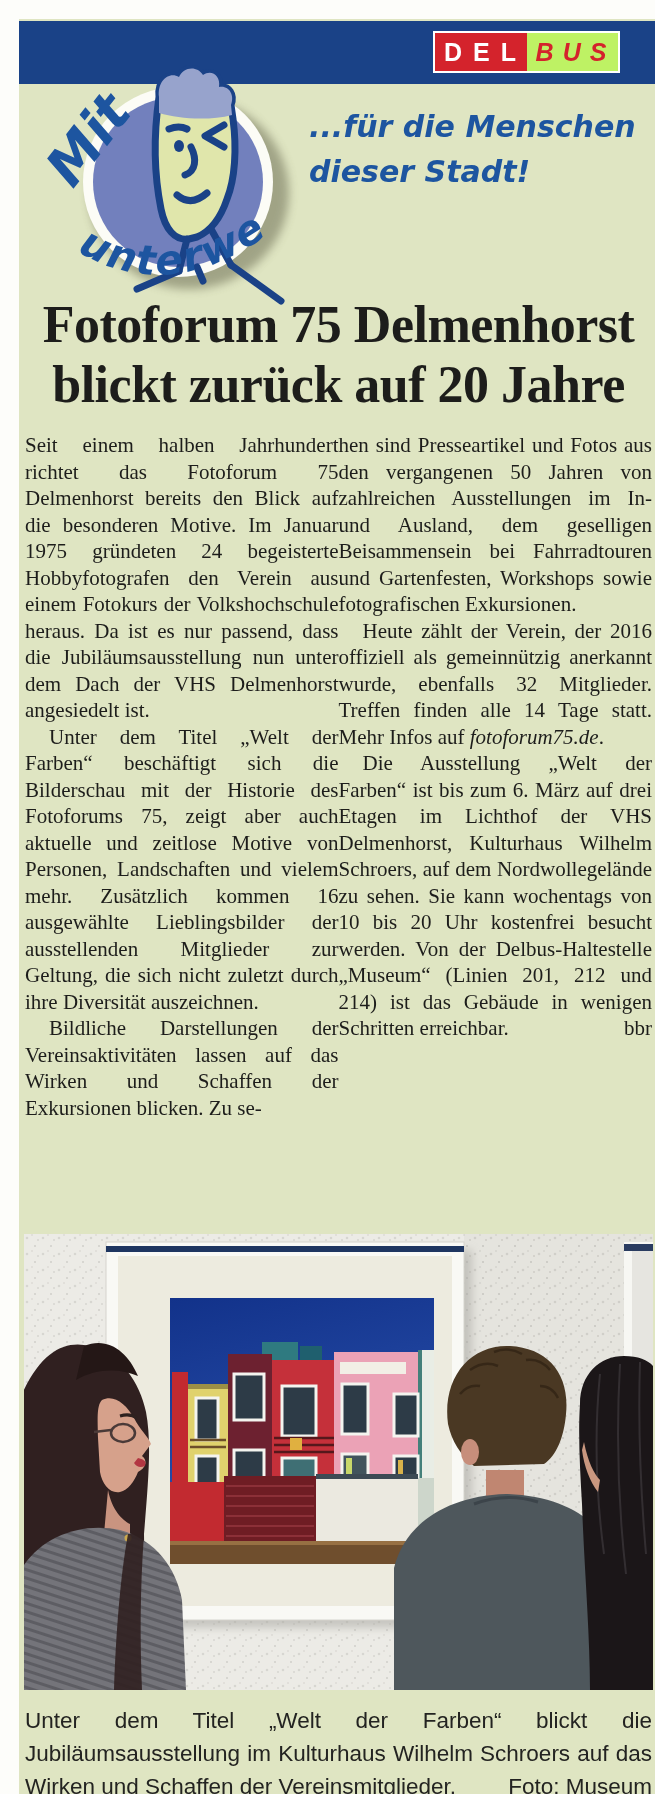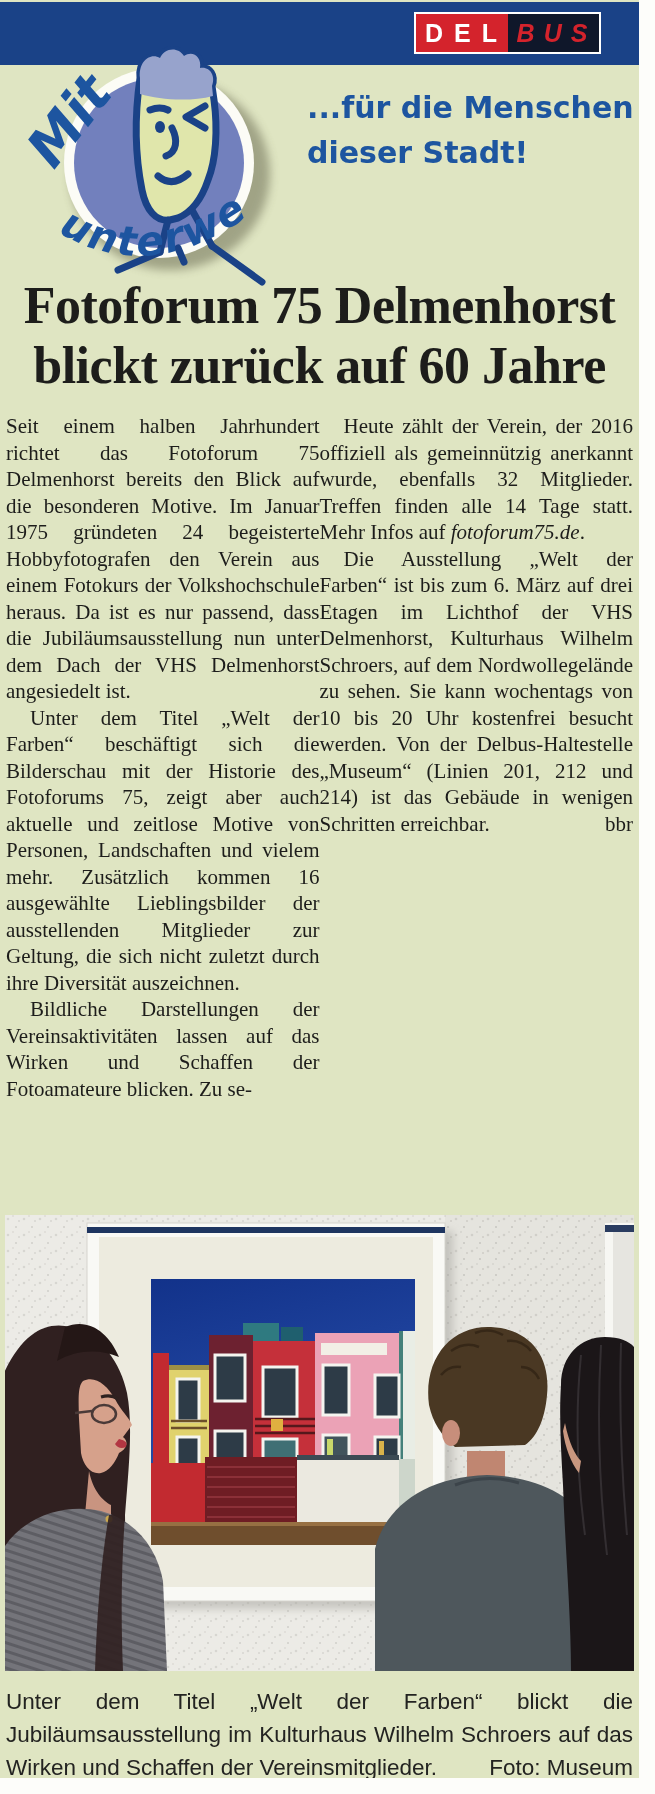--- a/index.html
+++ b/index.html
@@ -1,33 +1,33 @@
 <!DOCTYPE html>
 <html style="--navy: #1a4287; --red: #d4232c; --green: #dfe5c2; --script_blue: #1d55a0; --ink: #1d1d1b;"><head>
 <meta charset="utf-8">
 <style>
   :root{
     --navy:#1a4287; --red:#d4232c; --green:#dfe5c2; --script_blue:#1d55a0; --ink:#1d1d1b;
   }
   html,body{margin:0;padding:0;}
   body{background:#9a9a9a;font-family:"Liberation Serif",serif;}
-  .page{width:655px;height:1794px;background:#fdfdfa;margin:0 auto;box-sizing:border-box;padding:0;overflow:hidden;}
+  .page{width:655px;height:1794px;background:#fdfdfa;margin:0 auto;box-sizing:border-box;padding:19px;overflow:hidden;}
   .panel{width:639px;height:1778px;background:var(--green);position:relative;overflow:hidden;}
 
   
   .topbar{height:63px;margin-top:2px;background:var(--navy);position:relative;}
   .delbus-logo{position:absolute;right:38px;top:10px;width:187px;height:42px;background:#fff;padding:2px;box-sizing:border-box;display:flex;font-family:"Liberation Sans",sans-serif;font-weight:bold;font-size:25px;}
   .logo-del{background:var(--red);color:#fff;flex:0 0 88px;display:flex;align-items:center;justify-content:center;letter-spacing:11px;padding-left:9px;box-sizing:border-box;}
-  .logo-bus{background:#0f172a;color:var(--red);flex:1;display:flex;align-items:center;justify-content:center;font-style:italic;letter-spacing:9px;padding-left:6px;box-sizing:border-box;}
+  .logo-bus{background:#bef264;color:var(--red);flex:1;display:flex;align-items:center;justify-content:center;font-style:italic;letter-spacing:9px;padding-left:6px;box-sizing:border-box;}
 
   
   .brand{position:relative;height:205px;}
   .brand-svg{position:absolute;left:0;top:-25px;width:320px;height:255px;}
   .script{font-family:"DejaVu Sans",sans-serif;font-weight:bold;font-style:italic;fill:var(--script_blue);}
-  .slogan{position:absolute;left:290px;top:20px;color:var(--script_blue);font-family:"DejaVu Sans",sans-serif;font-weight:bold;font-size:30px;line-height:45px;white-space:nowrap;margin-left:17px;}
+  .slogan{position:absolute;left:290px;top:20px;color:var(--script_blue);font-family:"DejaVu Sans",sans-serif;font-weight:bold;font-style:italic;font-size:30px;line-height:45px;white-space:nowrap;}
 
   
   .headline{margin:6px 9px 0;text-align:center;font-family:Liberation Serif, serif;font-weight:bold;color:var(--ink);font-size:52px;line-height:60px;letter-spacing:-0.5px;}
   .headline span{display:block;}
 
   
   .article{display:flex;gap:0;padding:0 6px;margin-top:17px;height:795px;overflow:hidden;color:var(--ink);}
   .article .col{flex:1;font-size:21px;line-height:26.5px;text-align:justify;hyphens:manual;}
   .article p{margin:0;}
   .article p.ind{text-indent:24px;}
@@ -83,30 +83,31 @@
         <text class="script" font-size="41" letter-spacing="2"><textPath href="#uwpath">unterwegs</textPath></text>
       </svg>
       <div class="slogan">
         <div>...für die Menschen</div>
         <div>dieser Stadt!</div>
       </div>
     </div>
 
     <h1 class="headline">
       <span>Fotoforum 75 Delmenhorst</span>
-      <span>blickt zurück auf 60 Jahre</span>
+      <span>blickt zurück auf 20 Jahre</span>
     </h1>
 
     <div class="article" id="article">
         <div class="col">
           <p class=""><span>Seit einem halben Jahrhundert richtet das Fotoforum 75 Delmenhorst bereits den Blick auf die besonderen Motive. Im Januar 1975 gründeten 24 begeisterte Hobbyfotografen den Verein aus einem Fotokurs der Volkshochschule heraus. Da ist es nur passend, dass die Jubiläumsausstellung nun unter dem Dach der VHS Delmenhorst angesiedelt ist.</span></p>
           <p class="ind"><span>Unter dem Titel „Welt der Farben“ beschäftigt sich die Bilderschau mit der Historie des Fotoforums 75, zeigt aber auch aktuelle und zeitlose Motive von Personen, Landschaften und vielem mehr. Zusätzlich kommen 16 ausgewählte Lieblingsbilder der ausstellenden Mitglieder zur Geltung, die sich nicht zuletzt durch ihre Diversität auszeichnen.</span></p>
-          <p class="ind"><span>Bildliche Darstellungen der Vereinsaktivitäten lassen auf das Wirken und Schaffen der Fotoamateure blicken. Zu se-</span></p>
+          <p class="ind"><span>Bildliche Darstellungen der Vereinsaktivitäten lassen auf das Wirken und Schaffen der Exkursionen blicken. Zu se-</span></p>
         </div>
         <div class="col">
+          <p class=""><span>hen sind Presseartikel und Fotos aus den vergangenen 50 Jahren von zahlreichen Ausstellungen im In- und Ausland, dem geselligen Beisammensein bei Fahrradtouren und Gartenfesten, Workshops sowie fotografischen Exkursionen.</span></p>
           <p class="ind"><span>Heute zählt der Verein, der 2016 offiziell als gemeinnützig anerkannt wurde, ebenfalls 32 Mitglieder. Treffen finden alle 14 Tage statt. Mehr Infos auf </span><em>fotoforum75.de</em><span>.</span></p>
           <p class="ind last"><span>Die Ausstellung „Welt der Farben“ ist bis zum 6. März auf drei Etagen im Lichthof der VHS Delmenhorst, Kulturhaus Wilhelm Schroers, auf dem Nordwollegelände zu sehen. Sie kann wochentags von 10 bis 20 Uhr kostenfrei besucht werden. Von der Delbus-Haltestelle „Museum“ (Linien 201, 212 und 214) ist das Gebäude in wenigen Schritten erreichbar.</span><span class="tail">bbr</span></p>
         </div>
       </div>
 
     <div class="photo">
       <svg viewBox="0 0 629 456" preserveAspectRatio="none">
         <defs>
           <linearGradient id="sky" x1="0" y1="0" x2="0.25" y2="1">
             <stop offset="0" stop-color="#12328a"></stop>

